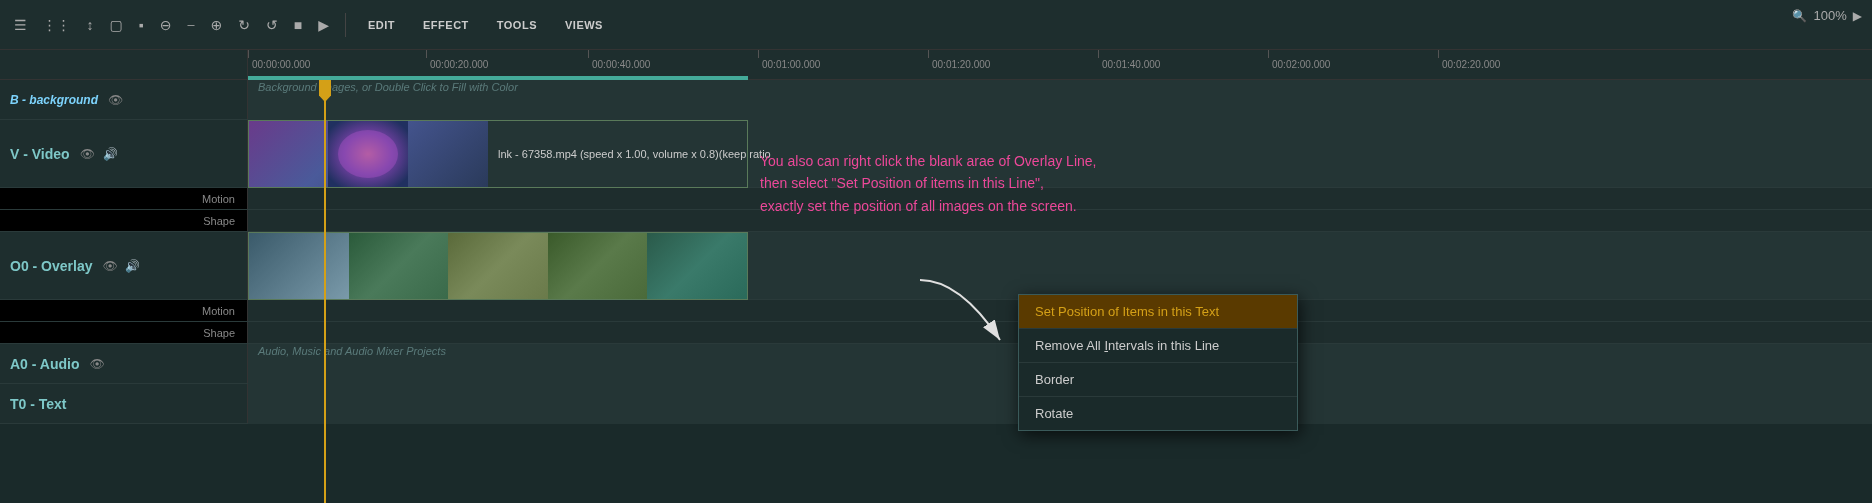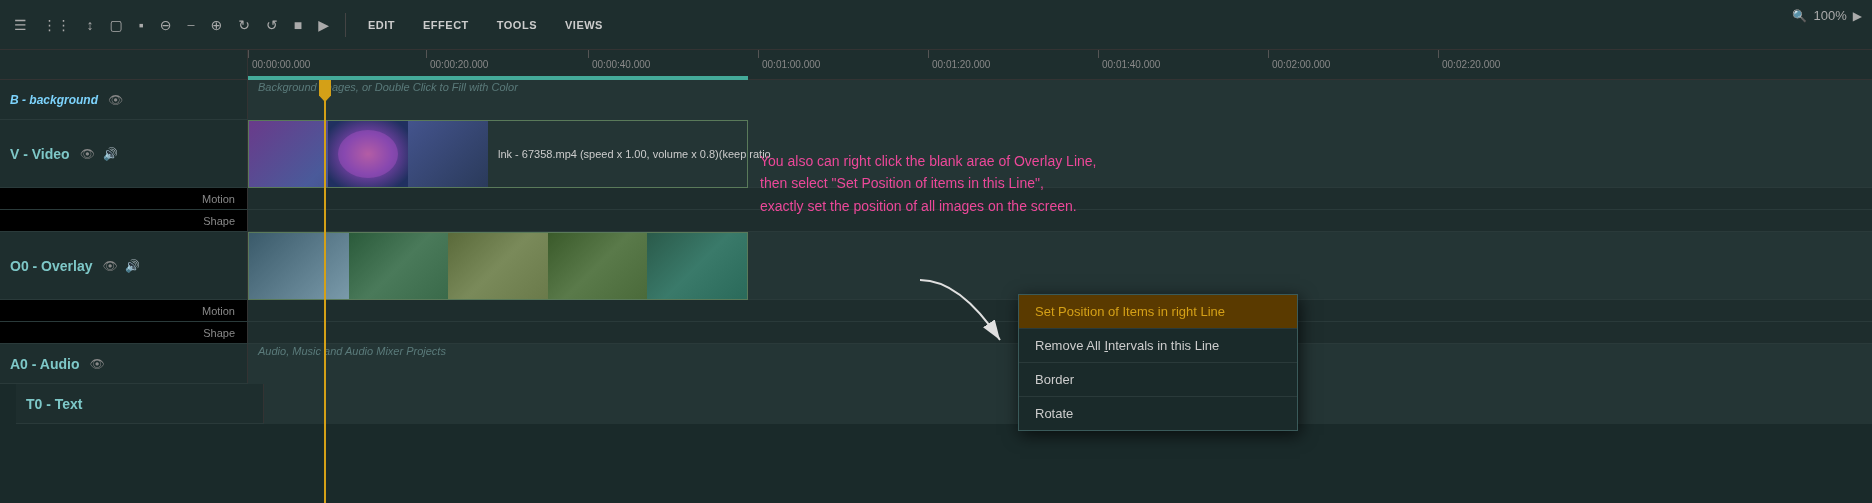--- a/index.html
+++ b/index.html
@@ -249,21 +249,21 @@
     .ot1 { background: linear-gradient(135deg, #3a5a6a, #5a7a8a, #7a9aaa); }
     .ot2 { background: linear-gradient(135deg, #2a5a3a, #4a7a5a, #3a6a4a); }
     .ot3 { background: linear-gradient(135deg, #5a6a3a, #7a8a5a, #6a7a4a); }
     .ot4 { background: linear-gradient(135deg, #3a5a2a, #5a7a4a, #4a6a3a); }
     .ot5 { background: linear-gradient(135deg, #2a5a4a, #3a7a6a, #2a6a5a); }
 
     
     .audio-track { height: 40px; }
 
     
-    .text-track { height: 40px; margin-left: 16px; }
+    .text-track { height: 40px; }
 
     
     .annotation {
       position: absolute;
       top: 100px;
       left: 760px;
       color: #ec4899;
       font-size: 14px;
       line-height: 1.6;
       z-index: 20;
@@ -492,21 +492,21 @@
     <defs>
       <marker id="arrowhead" markerWidth="10" markerHeight="7" refX="10" refY="3.5" orient="auto">
         <polygon points="0 0, 10 3.5, 0 7" fill="#e0e0e0"></polygon>
       </marker>
     </defs>
     <path d="M 20,10 Q 60,10 100,70" stroke="#e0e0e0" stroke-width="2" fill="none" marker-end="url(#arrowhead)"></path>
   </svg>
 
   <div class="context-menu">
     <div class="menu-item highlighted">
-      <span>Set Position of Items in right Line</span>
+      <span>Set Position of Items in this Text</span>
     </div>
     <div class="menu-item">
       <span>Remove All <u>I</u>ntervals in this Line</span>
     </div>
     <div class="menu-item">
       <span>Border</span>
     </div>
     <div class="menu-item">
       <span>Rotate</span>
     </div>

